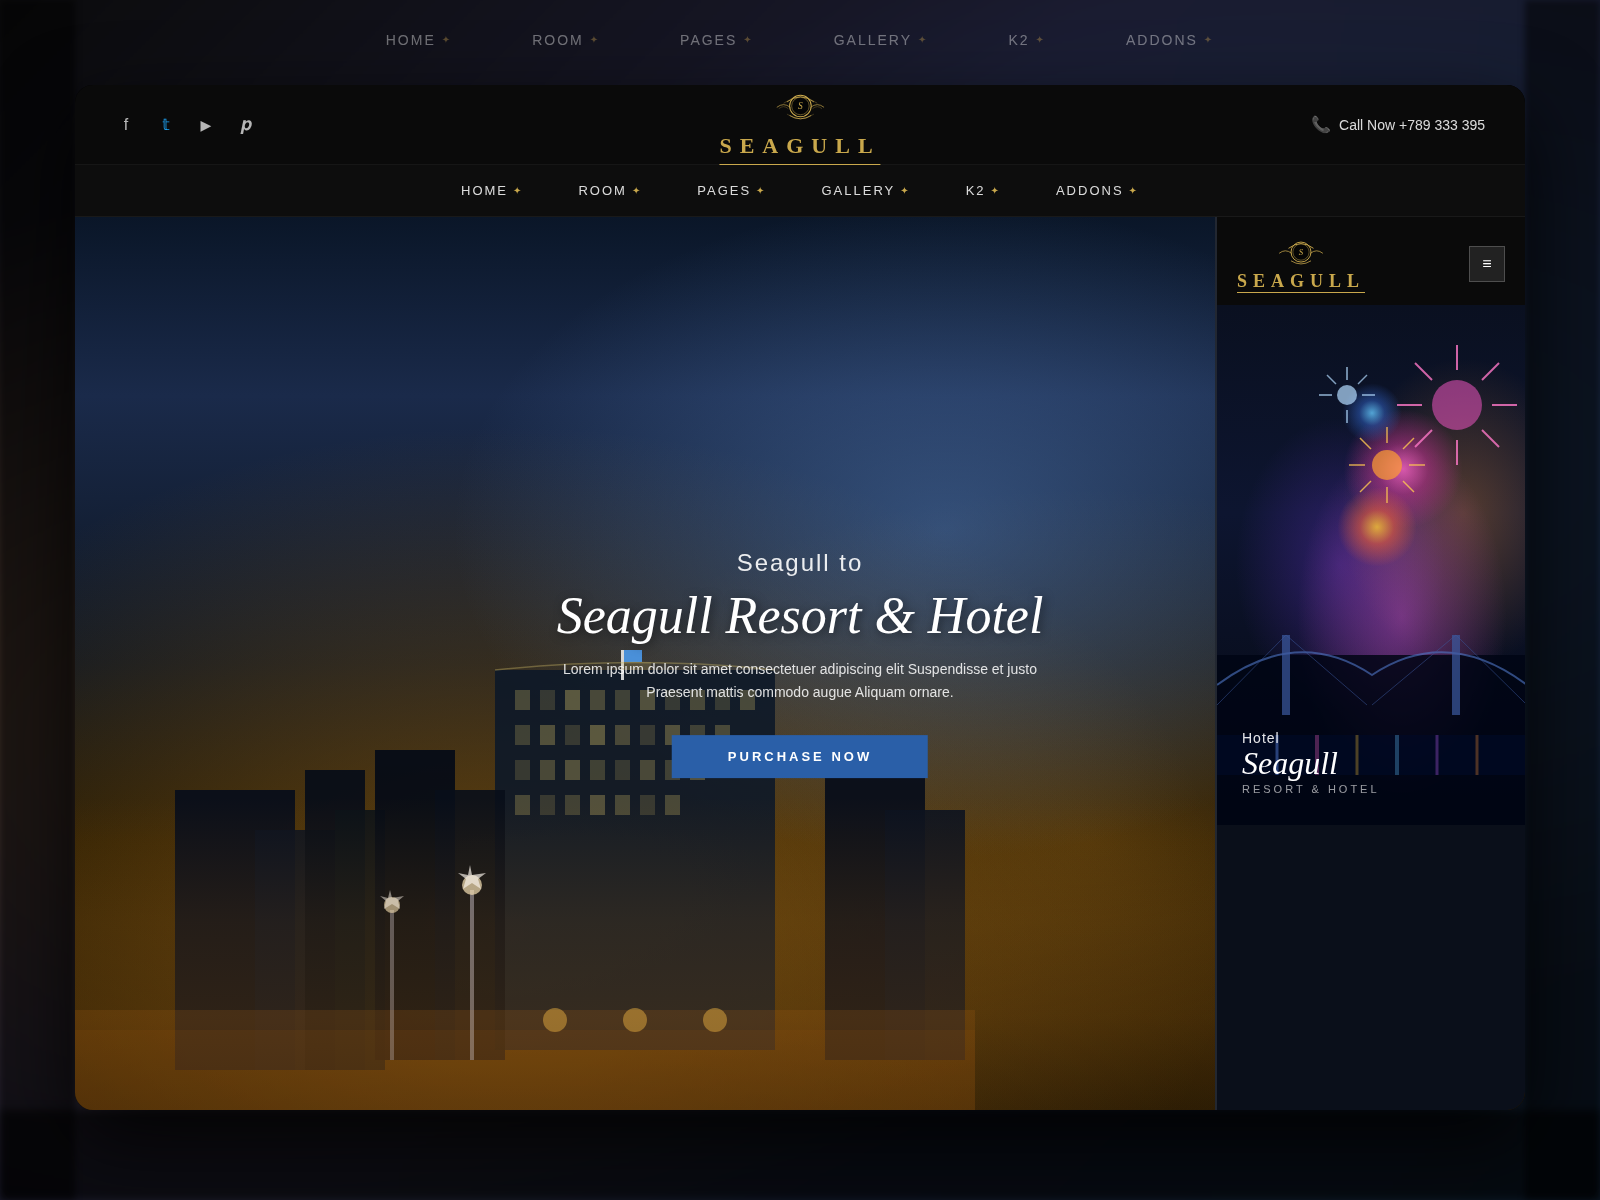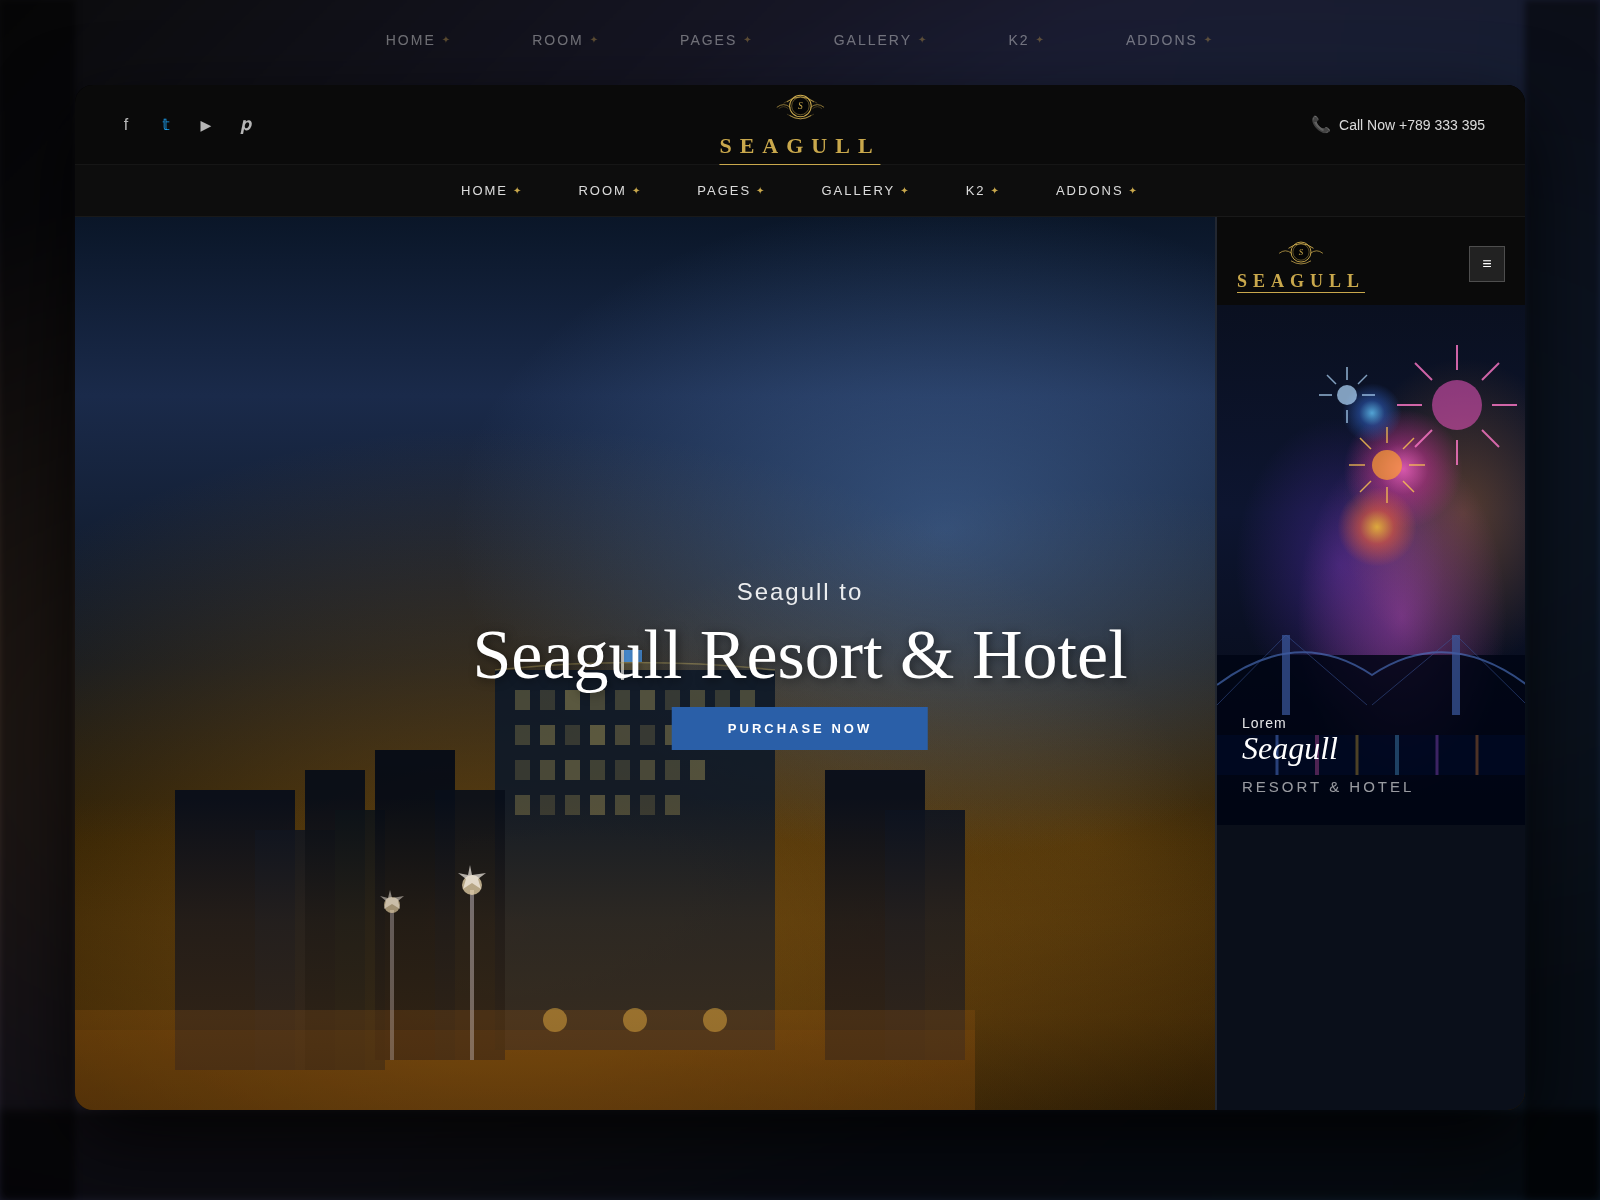--- a/index.html
+++ b/index.html
@@ -167,22 +167,23 @@
     .welcome-text {
       color: rgba(255,255,255,0.9);
       font-size: 24px;
       letter-spacing: 2px;
       margin-bottom: 10px;
       font-weight: 300;
     }
 
     .hero-title {
       font-family: 'Georgia', serif;
-      font-size: 70px;
+      font-size: 52px;
       color: #fff;
+      font-style: italic;
       font-weight: 400;
       line-height: 1.1;
       margin-bottom: 14px;
       text-shadow: 2px 2px 10px rgba(0,0,0,0.5);
     }
 
     .hero-description {
       color: rgba(255,255,255,0.85);
       font-size: 14px;
       line-height: 1.7;
@@ -321,25 +322,25 @@
 
     .mobile-hotel-name {
       font-family: Georgia, serif;
       font-size: 32px;
       font-style: italic;
       color: #fff;
       line-height: 1.1;
     }
 
     .mobile-hotel-subtitle {
-      font-size: 15px;
+      font-size: 11px;
       letter-spacing: 3px;
       color: rgba(255,255,255,0.6);
       text-transform: uppercase;
-      margin-top: 12px;
+      margin-top: 2px;
     }
 
     
     .bg-left-blur {
       position: absolute;
       left: 0;
       top: 0;
       bottom: 0;
       width: 75px;
       background: rgba(0,0,0,0.5);
@@ -606,20 +607,21 @@
       <circle cx="317" cy="315" r="8" fill="rgba(255,240,200,0.6)"></circle>
 
       <path d="M317,308 L315,300 L313,308 L305,306 L311,311 L309,319 L317,314 L325,319 L323,311 L329,306 Z" fill="rgba(255,255,255,0.7)" opacity="0.7"></path>
     </svg>
 
     <div class="reflection-overlay"></div>
 
     <div class="hero-content">
       <p class="welcome-text">Seagull to</p>
       <h1 class="hero-title">Seagull Resort &amp; Hotel</h1>
+      <p class="hero-description">Lorem ipsum dolor sit amet consectetuer adipiscing elit Suspendisse et justo Praesent mattis commodo augue Aliquam ornare.</p>
       <button class="purchase-btn">PURCHASE NOW</button>
     </div>
 
     <div class="mobile-mockup">
 
       <div class="mobile-header">
         <div class="mobile-logo-area">
 
           <svg width="50" height="36" viewBox="0 0 80 55">
             <path d="M20,20 Q40,5 60,20" fill="none" stroke="#c9a84c" stroke-width="1.5"></path>
@@ -698,20 +700,20 @@
 
           <line x1="60" y1="430" x2="60" y2="470" stroke="rgba(100,150,255,0.4)" stroke-width="3"></line>
           <line x1="100" y1="430" x2="100" y2="470" stroke="rgba(255,100,200,0.3)" stroke-width="4"></line>
           <line x1="140" y1="430" x2="140" y2="470" stroke="rgba(255,200,50,0.3)" stroke-width="3"></line>
           <line x1="180" y1="430" x2="180" y2="470" stroke="rgba(100,200,255,0.3)" stroke-width="4"></line>
           <line x1="220" y1="430" x2="220" y2="470" stroke="rgba(200,100,255,0.3)" stroke-width="3"></line>
           <line x1="260" y1="430" x2="260" y2="470" stroke="rgba(255,150,50,0.3)" stroke-width="3"></line>
         </svg>
 
         <div class="mobile-hotel-label">
-          <div class="mobile-hotel-small">Lorem</div>
+          <div class="mobile-hotel-small">Hotel</div>
           <div class="mobile-hotel-name">Seagull</div>
           <div class="mobile-hotel-subtitle">RESORT &amp; HOTEL</div>
         </div>
       </div>
     </div>
   </div>
 </div>
 
 </body></html>

